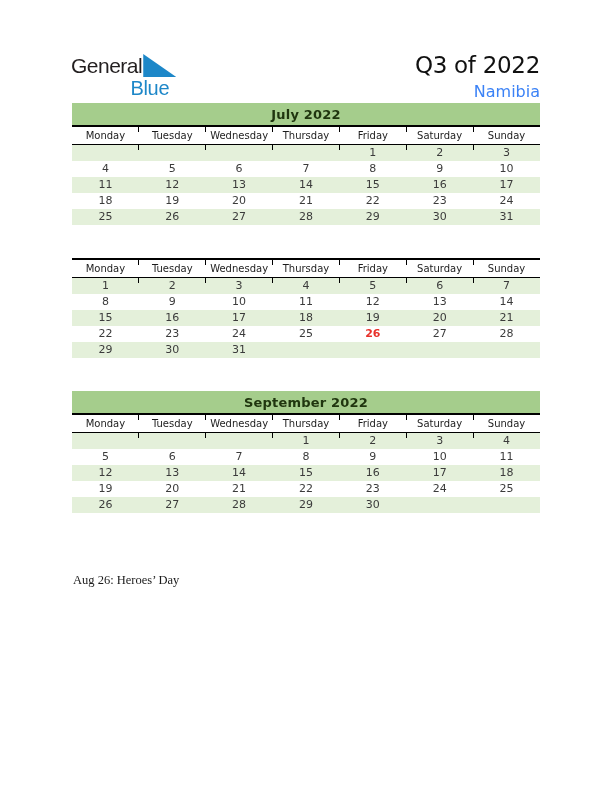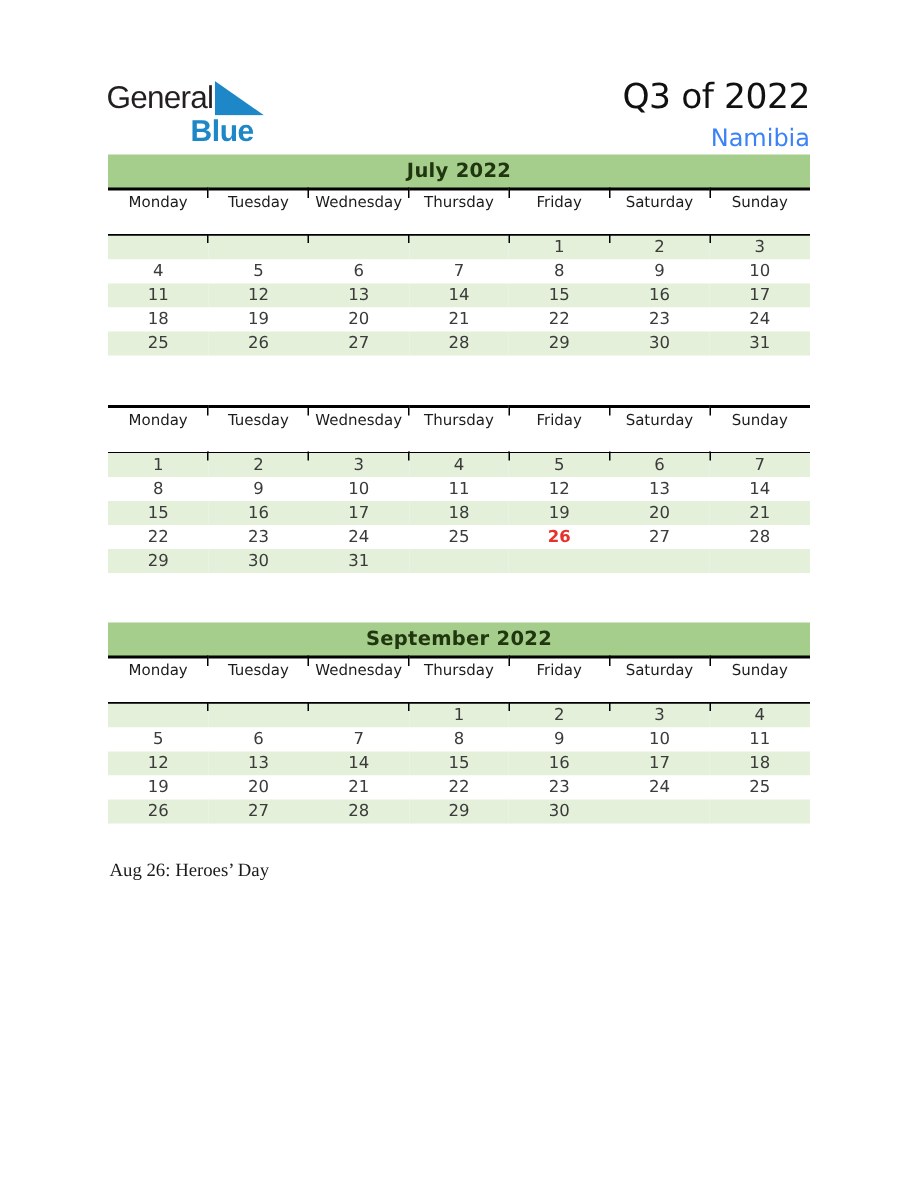--- a/index.html
+++ b/index.html
@@ -32,21 +32,21 @@
     letter-spacing:-0.5px;line-height:22px;
   }
   .logo-triangle{
     display:inline-block;width:33px;height:23px;
     background:var(--brand-blue);
     clip-path:polygon(0 0,100% 100%,0 100%);
     margin-left:1px;margin-bottom:0px;
   }
   .logo-blue{
     font-family:"Liberation Sans",sans-serif;
-    font-size:20px;font-weight:700;color:var(--brand-blue);
+    font-size:20px;font-weight:400;color:var(--brand-blue);
     text-align:right;line-height:19px;margin-top:2px;padding-right:7px;
     letter-spacing:-0.3px;
   }
   
   .quarter{position:absolute;right:72px;top:36px;text-align:right;margin-top:16px;}
   .quarter-title{
     font-size:23px;font-weight:400;color:#111111;letter-spacing:-0.3px;
     line-height:26px;
   }
   .quarter-subtitle{
@@ -62,21 +62,21 @@
     background:var(--month-header-bg);
     color:var(--month-header-text);
     font-size:13px;font-weight:700;
     text-align:center;padding:4px 0 3px 0;
     letter-spacing:0.2px;
   }
   tr.weekdays th{
     position:relative;
     background:var(--week-bg);
     font-size:10px;font-weight:400;color:var(--weekday-text);
-    text-align:center;padding:3px 0 15px 0;
+    text-align:center;padding:3px 0 3px 0;
     border-top:2px solid var(--rule-color);
     border-bottom:1px solid var(--rule-color);
   }
   tr.weekdays th:not(:first-child)::before{
     content:"";position:absolute;left:-0.5px;top:-2px;width:1px;height:7px;
     background:var(--rule-color);
   }
   tr.weekdays th:not(:first-child)::after{
     content:"";position:absolute;left:-0.5px;bottom:-6px;width:1px;height:6px;
     background:var(--rule-color);

